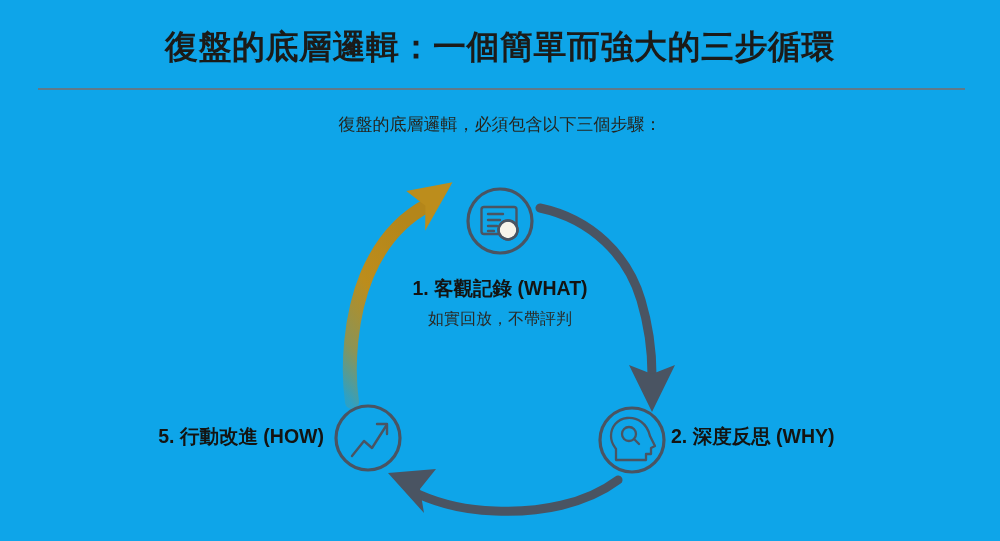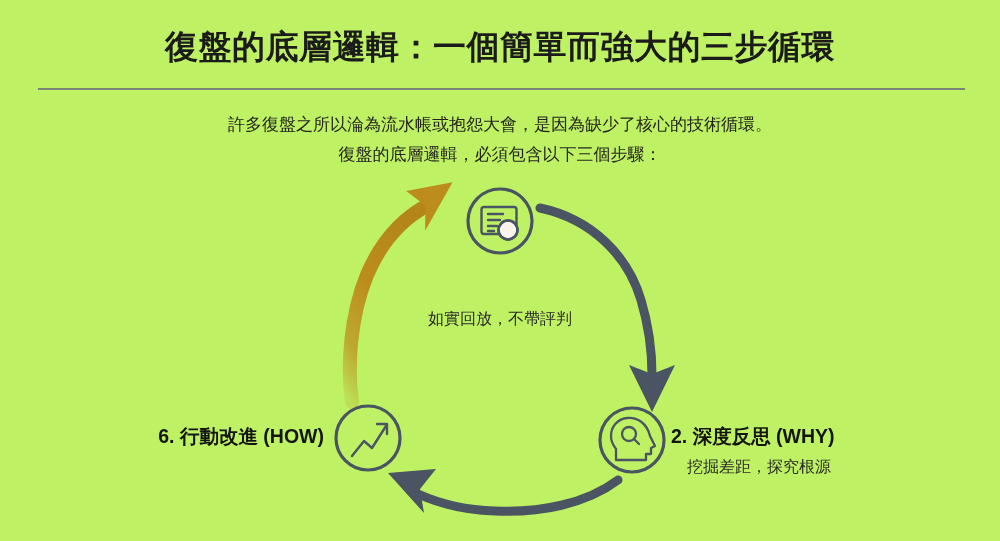--- a/index.html
+++ b/index.html
@@ -13,21 +13,21 @@
     font-family: "Liberation Sans", "DejaVu Sans", sans-serif;
     color: #1f1f1d;
     overflow: hidden;
     position: relative;
   }
 
   .slide {
     position: relative;
     width: 1000px;
     height: 541px;
-    background: #bef264;
+    background: #0ea5e9;
   }
 
   
   .title {
     position: absolute;
     left: 0;
     top: 26px;
     width: 1000px;
     text-align: center;
     font-size: 33px;
@@ -104,21 +104,20 @@
 </head>
 <body>
 
 <div class="slide">
 
   <div class="title">復盤的底層邏輯：一個簡單而強大的三步循環</div>
 
   <div class="divider"></div>
 
   <div class="subtitle">
-    <span class="line">許多復盤之所以淪為流水帳或抱怨大會，是因為缺少了核心的技術循環。</span>
     <span class="line">復盤的底層邏輯，必須包含以下三個步驟：</span>
   </div>
 
   <div class="diagram">
     <svg width="1000" height="541" viewBox="0 0 1000 541" xmlns="http://www.w3.org/2000/svg">
 
       <defs>
         <linearGradient id="goldFade" x1="0" y1="1" x2="0.55" y2="0">
           <stop offset="0%" stop-color="#BC8D1C" stop-opacity="0.18"></stop>
           <stop offset="22%" stop-color="#BC8D1C" stop-opacity="0.72"></stop>
@@ -183,20 +182,20 @@
         <circle cx="368" cy="438" r="32" fill="none" stroke="#4A5462" stroke-width="3.2"></circle>
         <g fill="none" stroke="#4A5462" stroke-width="2.4" stroke-linecap="round" stroke-linejoin="round">
           <polyline points="352,456 364,441 372,448 386,426"></polyline>
           <polyline points="377,424 387,424 387,434"></polyline>
         </g>
       </g>
 
     </svg>
   </div>
 
+  <div class="step-label s1-label">1. 客觀記錄 (WHAT)</div>
   <div class="step-desc s1-desc">如實回放，不帶評判</div>
 
   <div class="step-label s2-label">2. 深度反思 (WHY)</div>
-  <div class="step-desc s2-desc">挖掘差距，探究根源</div>
-
-  <div class="step-label s3-label">6. 行動改進 (HOW)</div>
+
+  <div class="step-label s3-label">5. 行動改進 (HOW)</div>
 
 </div>
 
 </body></html>

